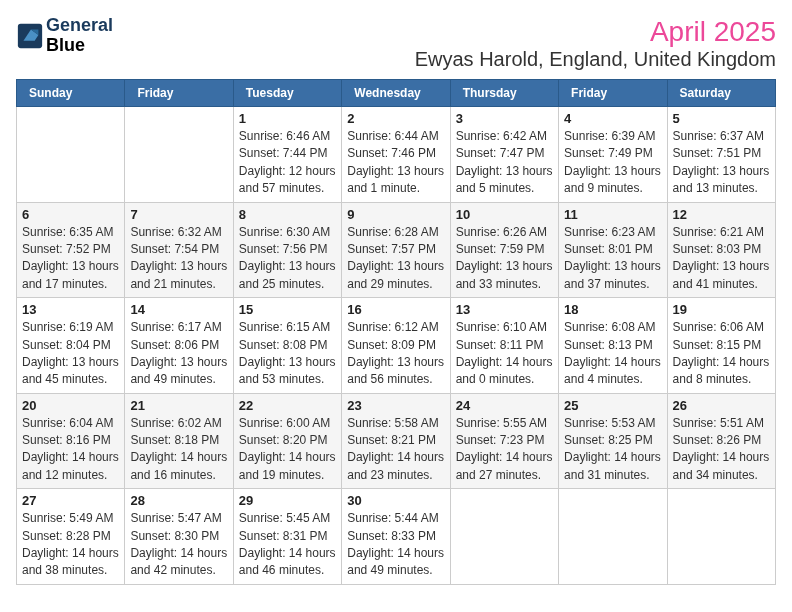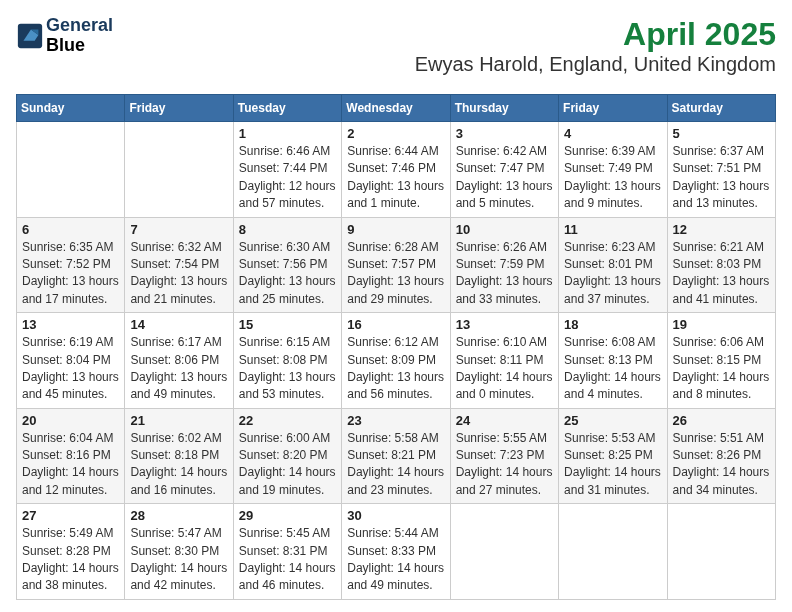--- a/index.html
+++ b/index.html
@@ -7,21 +7,21 @@
       font-family: Arial, sans-serif;
       background: #fff;
       width: 792px;
       min-height: 612px;
       padding: 16px;
     }
     .header {
       display: flex;
       justify-content: space-between;
       align-items: flex-start;
-      margin-bottom: 18px;
+      margin-bottom: 8px;
     }
     .logo {
       display: flex;
       align-items: center;
     }
     .logo-text {
       font-size: 18px;
       font-weight: bold;
       color: #1a3a5c;
       line-height: 1.1;
@@ -31,37 +31,37 @@
     }
     .logo-icon {
       width: 28px;
       height: 28px;
       margin-right: 2px;
     }
     .title-area {
       text-align: right;
     }
     .month-title {
-      font-size: 32px;
-      font-weight: bold;
-      color: #15803d;
+      font-size: 28px;
+      font-weight: normal;
+      color: #ec4899;
     }
     .subtitle {
       font-size: 20px;
       color: #333;
     }
     table {
       width: 100%;
       border-collapse: collapse;
       font-size: 10.5px;
     }
     thead tr th {
       background-color: #3a6ea5;
       color: #fff;
-      padding: 6px 4px;
+      padding: 6px 12px;
       text-align: left;
       font-size: 12px;
       font-weight: bold;
       border: 1px solid #2a5a8a;
     }
     tbody tr td {
       border: 1px solid #ccc;
       vertical-align: top;
       padding: 4px 5px;
       height: 80px;

